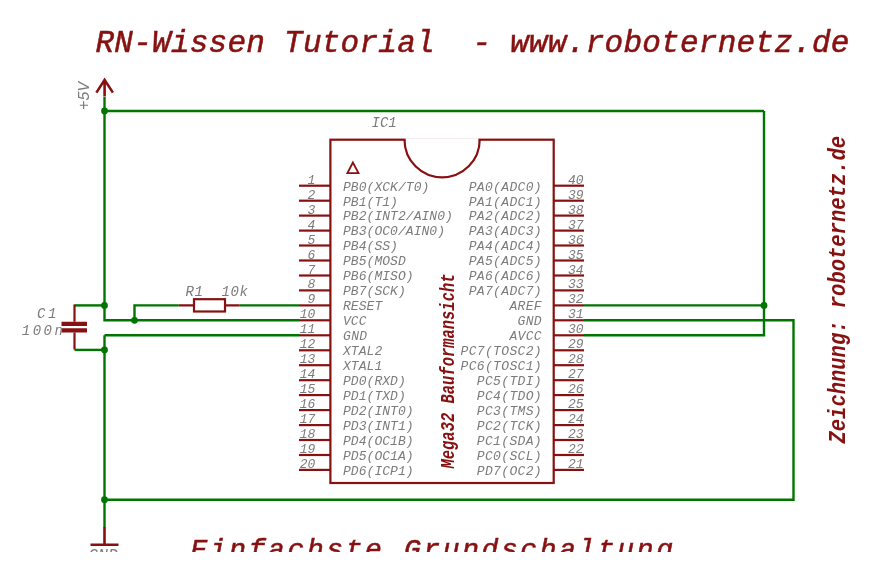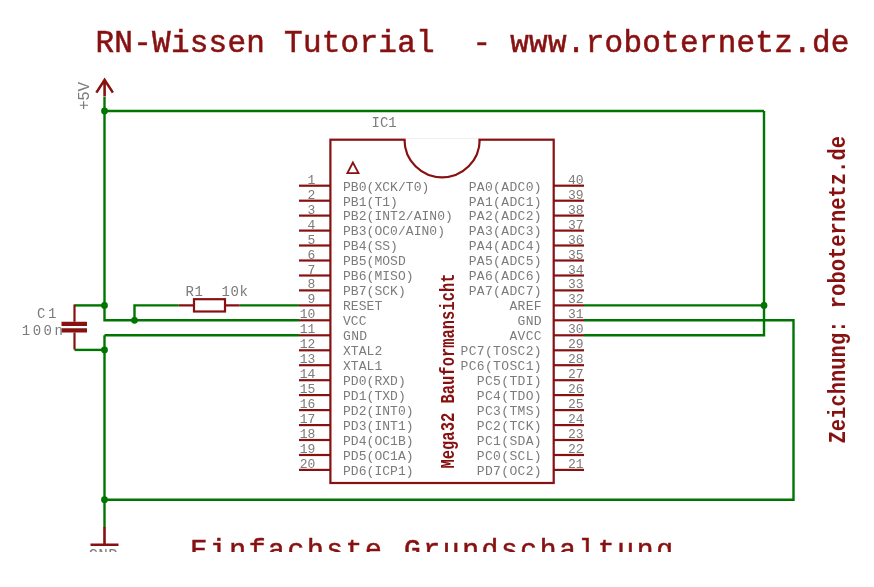--- a/index.html
+++ b/index.html
@@ -1,16 +1,16 @@
 <!DOCTYPE html>
 <html><head>
 <meta charset="utf-8">
 <style>
   html,body{margin:0;padding:0;background:#ffffff;}
-  #canvas{position:relative;width:874px;height:552px;background:#ffffff;overflow:hidden;}
+  #canvas{position:relative;width:874px;height:552px;background:#ffffff;overflow:hidden;font-style:italic;}
   svg{display:block;}
   text{font-family:"Liberation Mono", monospace;}
   .grey{fill:#7b7b7b;}
   .red{fill:#871111;}
   .redt{fill:#871111;stroke:#871111;stroke-width:0.55;}
 </style>
 </head>
 <body>
 <div id="canvas">
 <svg width="874" height="587" viewBox="0 0 874 587">

